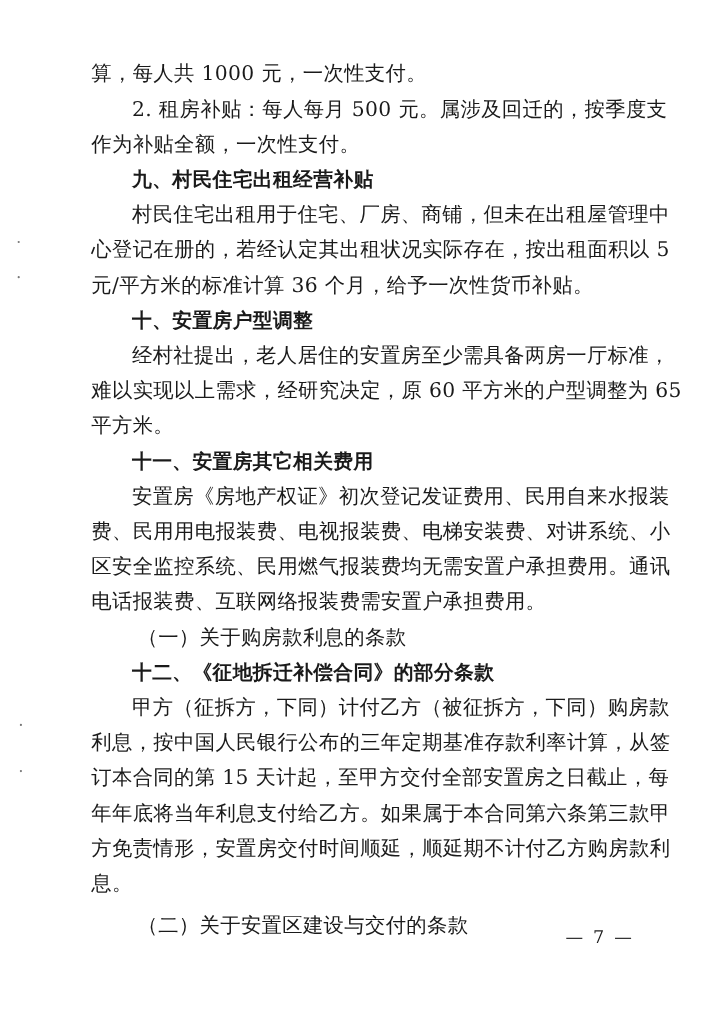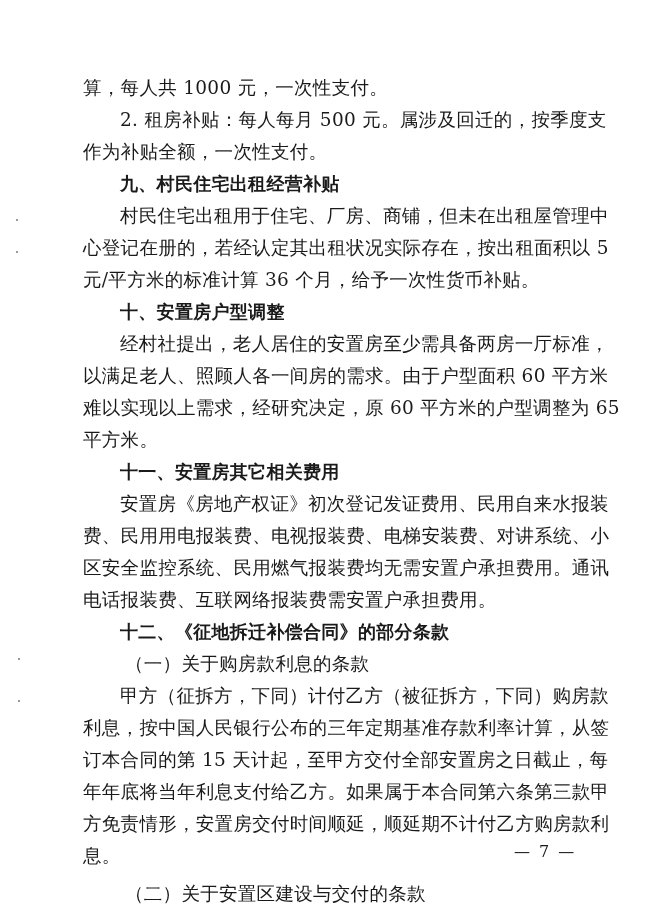--- a/index.html
+++ b/index.html
@@ -18,39 +18,38 @@
 </head>
 <body>
 
 <div class="page">
   <div class="mark" style="left:16px; top:219px;"></div>
   <div class="mark" style="left:16px; top:251px;"></div>
   <div class="mark" style="left:18px; top:658px;"></div>
   <div class="mark" style="left:18px; top:700px;"></div>
 
   <div class="content">
-    <div class="line just" style="text-align-last:left;margin-top:20px;">算，每人共 1000 元，一次性支付。</div>
+    <div class="line just" style="text-align-last:left;">算，每人共 1000 元，一次性支付。</div>
     <div class="line indent just">2. 租房补贴：每人每月 500 元。属涉及回迁的，按季度支</div>
     <div class="line">作为补贴全额，一次性支付。</div>
     <div class="line indent heading">九、村民住宅出租经营补贴</div>
     <div class="line indent just">村民住宅出租用于住宅、厂房、商铺，但未在出租屋管理中</div>
     <div class="line just">心登记在册的，若经认定其出租状况实际存在，按出租面积以 5</div>
     <div class="line">元/平方米的标准计算 36 个月，给予一次性货币补贴。</div>
     <div class="line indent heading">十、安置房户型调整</div>
     <div class="line indent just">经村社提出，老人居住的安置房至少需具备两房一厅标准，</div>
-    <div class="line just">以满足老人、照顾人各一间房的需求。由于户型面积 60 平方米</div>
     <div class="line just">难以实现以上需求，经研究决定，原 60 平方米的户型调整为 65</div>
     <div class="line">平方米。</div>
     <div class="line indent heading">十一、安置房其它相关费用</div>
     <div class="line indent just">安置房《房地产权证》初次登记发证费用、民用自来水报装</div>
     <div class="line just">费、民用用电报装费、电视报装费、电梯安装费、对讲系统、小</div>
     <div class="line just">区安全监控系统、民用燃气报装费均无需安置户承担费用。通讯</div>
     <div class="line">电话报装费、互联网络报装费需安置户承担费用。</div>
+    <div class="line sub">（一）关于购房款利息的条款</div>
     <div class="line indent heading">十二、《征地拆迁补偿合同》的部分条款</div>
-    <div class="line sub">（一）关于购房款利息的条款</div>
     <div class="line indent just">甲方（征拆方，下同）计付乙方（被征拆方，下同）购房款</div>
     <div class="line just">利息，按中国人民银行公布的三年定期基准存款利率计算，从签</div>
     <div class="line just">订本合同的第 15 天计起，至甲方交付全部安置房之日截止，每</div>
     <div class="line just">年年底将当年利息支付给乙方。如果属于本合同第六条第三款甲</div>
     <div class="line just">方免责情形，安置房交付时间顺延，顺延期不计付乙方购房款利</div>
     <div class="line">息。</div>
     <div class="line sub" style="margin-top:6px;">（二）关于安置区建设与交付的条款</div>
   </div>
 
   <div class="pageno">— 7 —</div>

